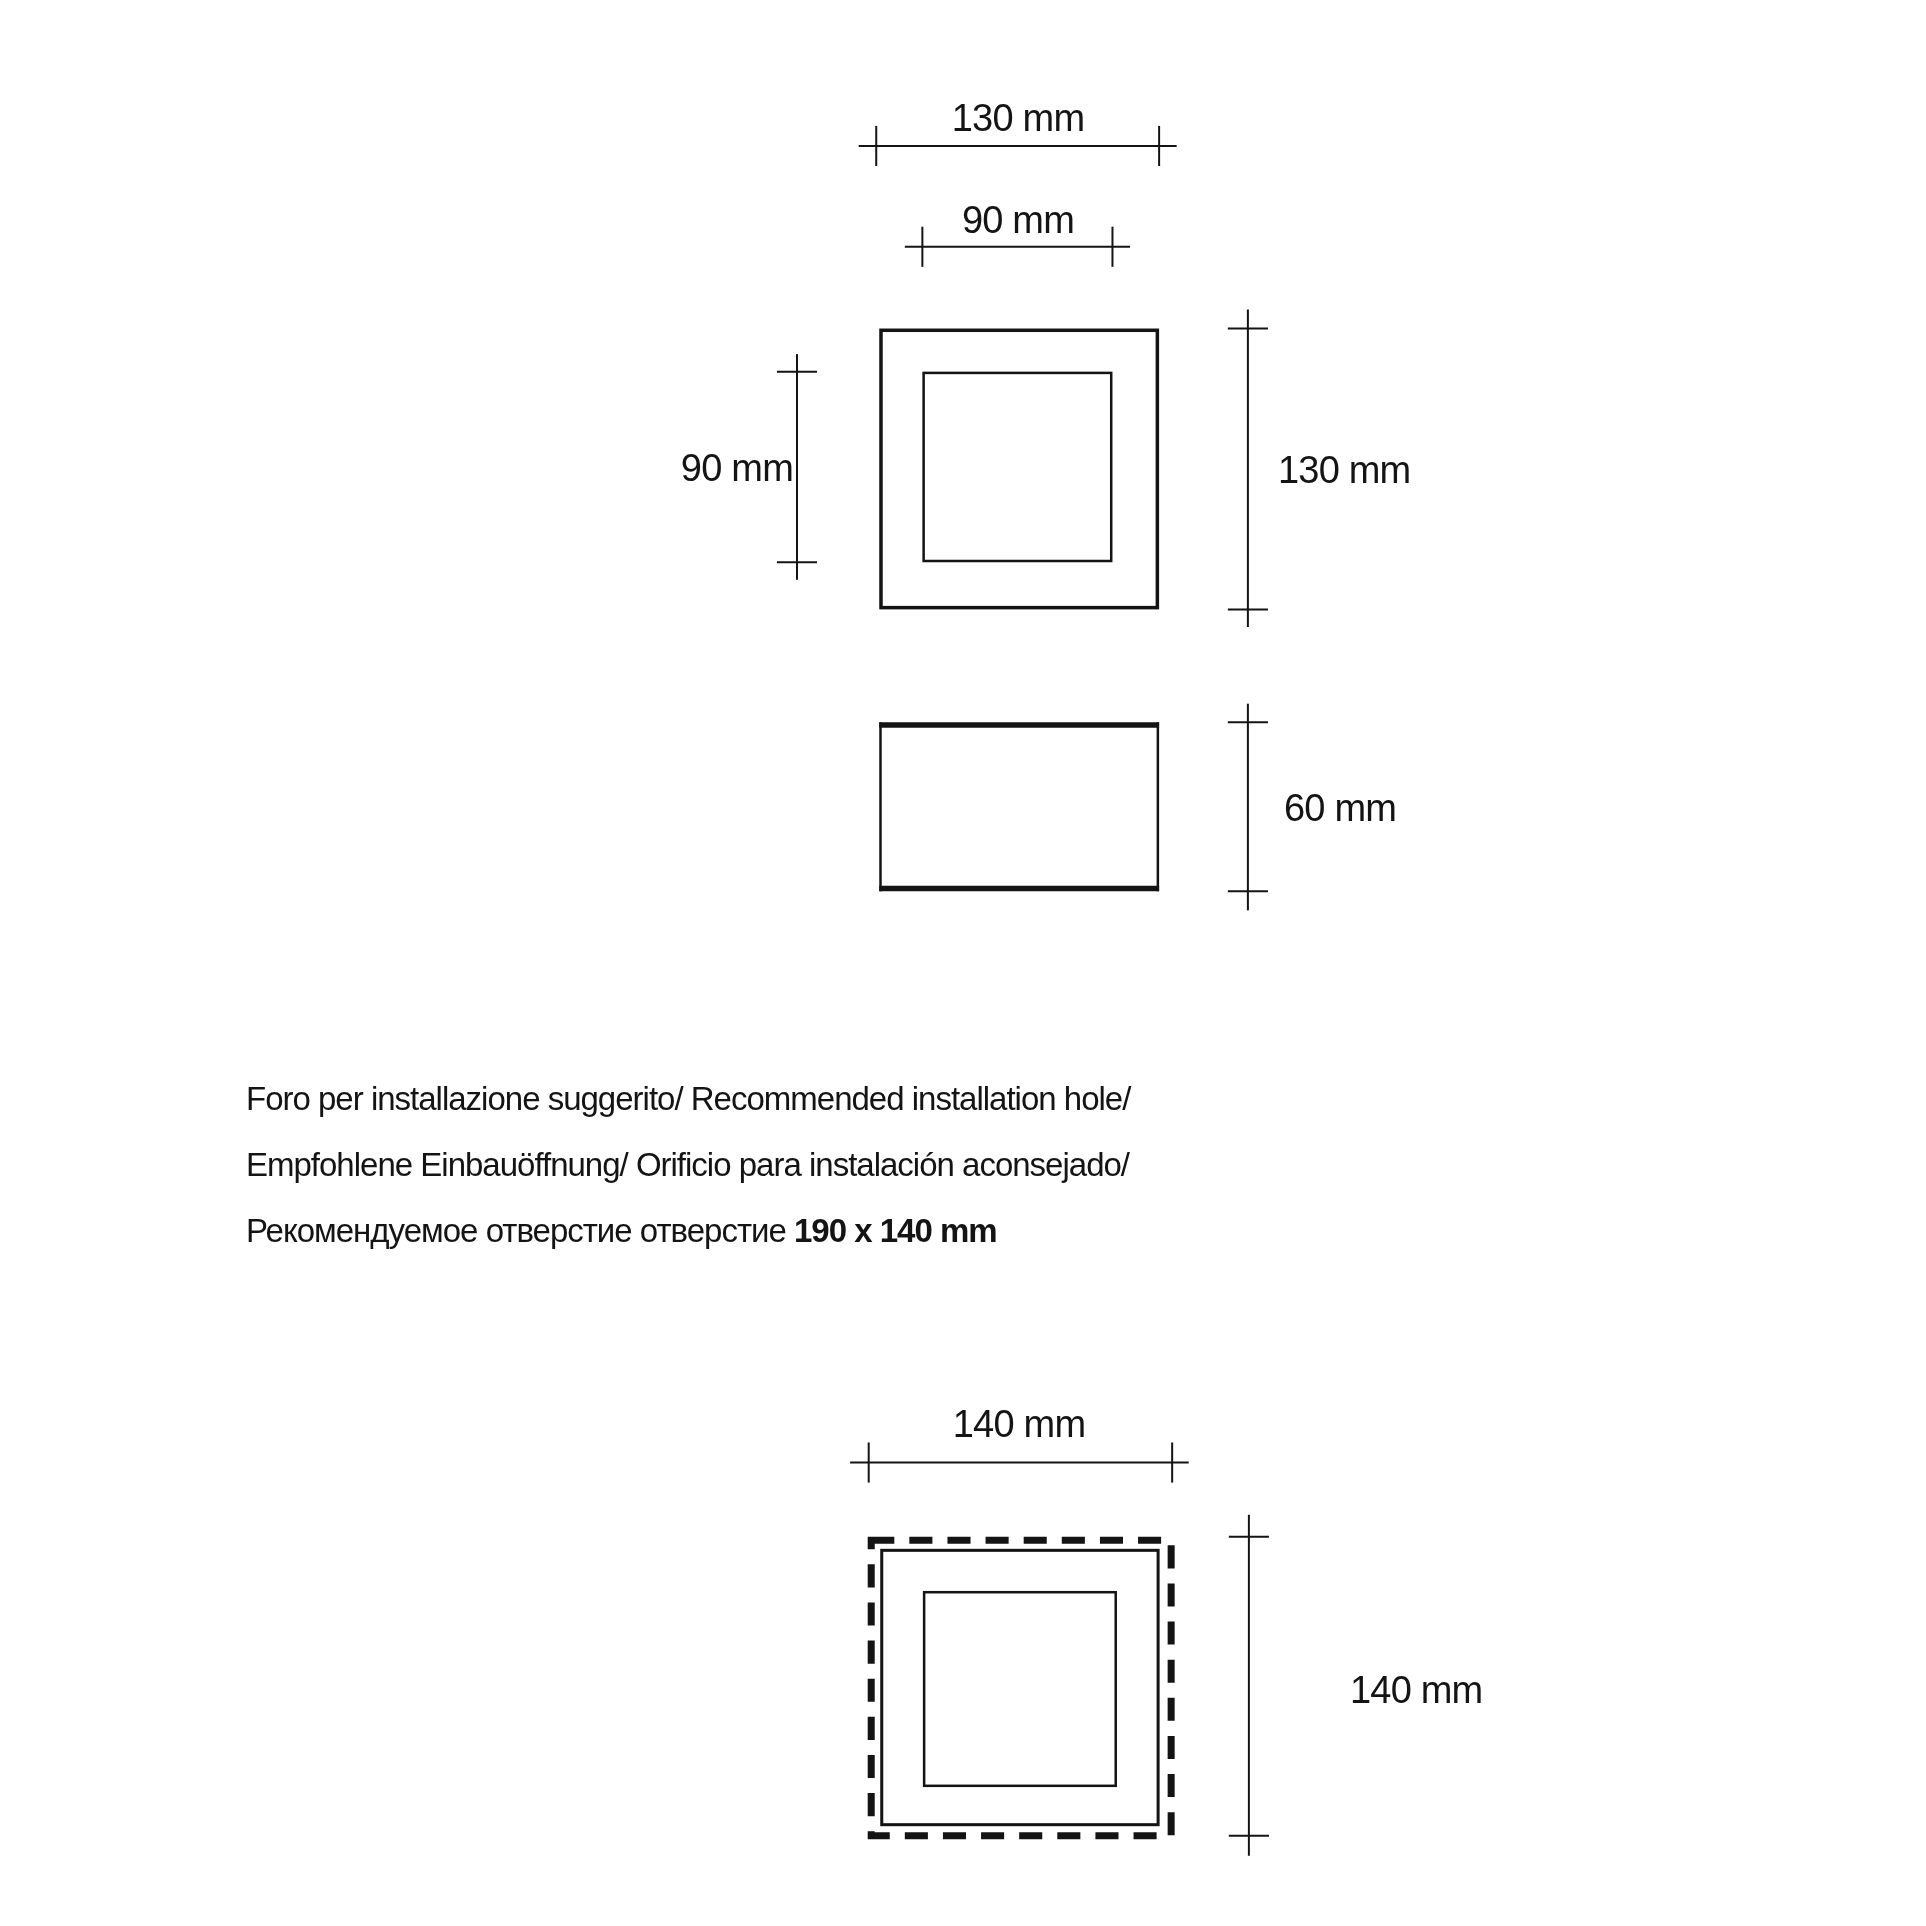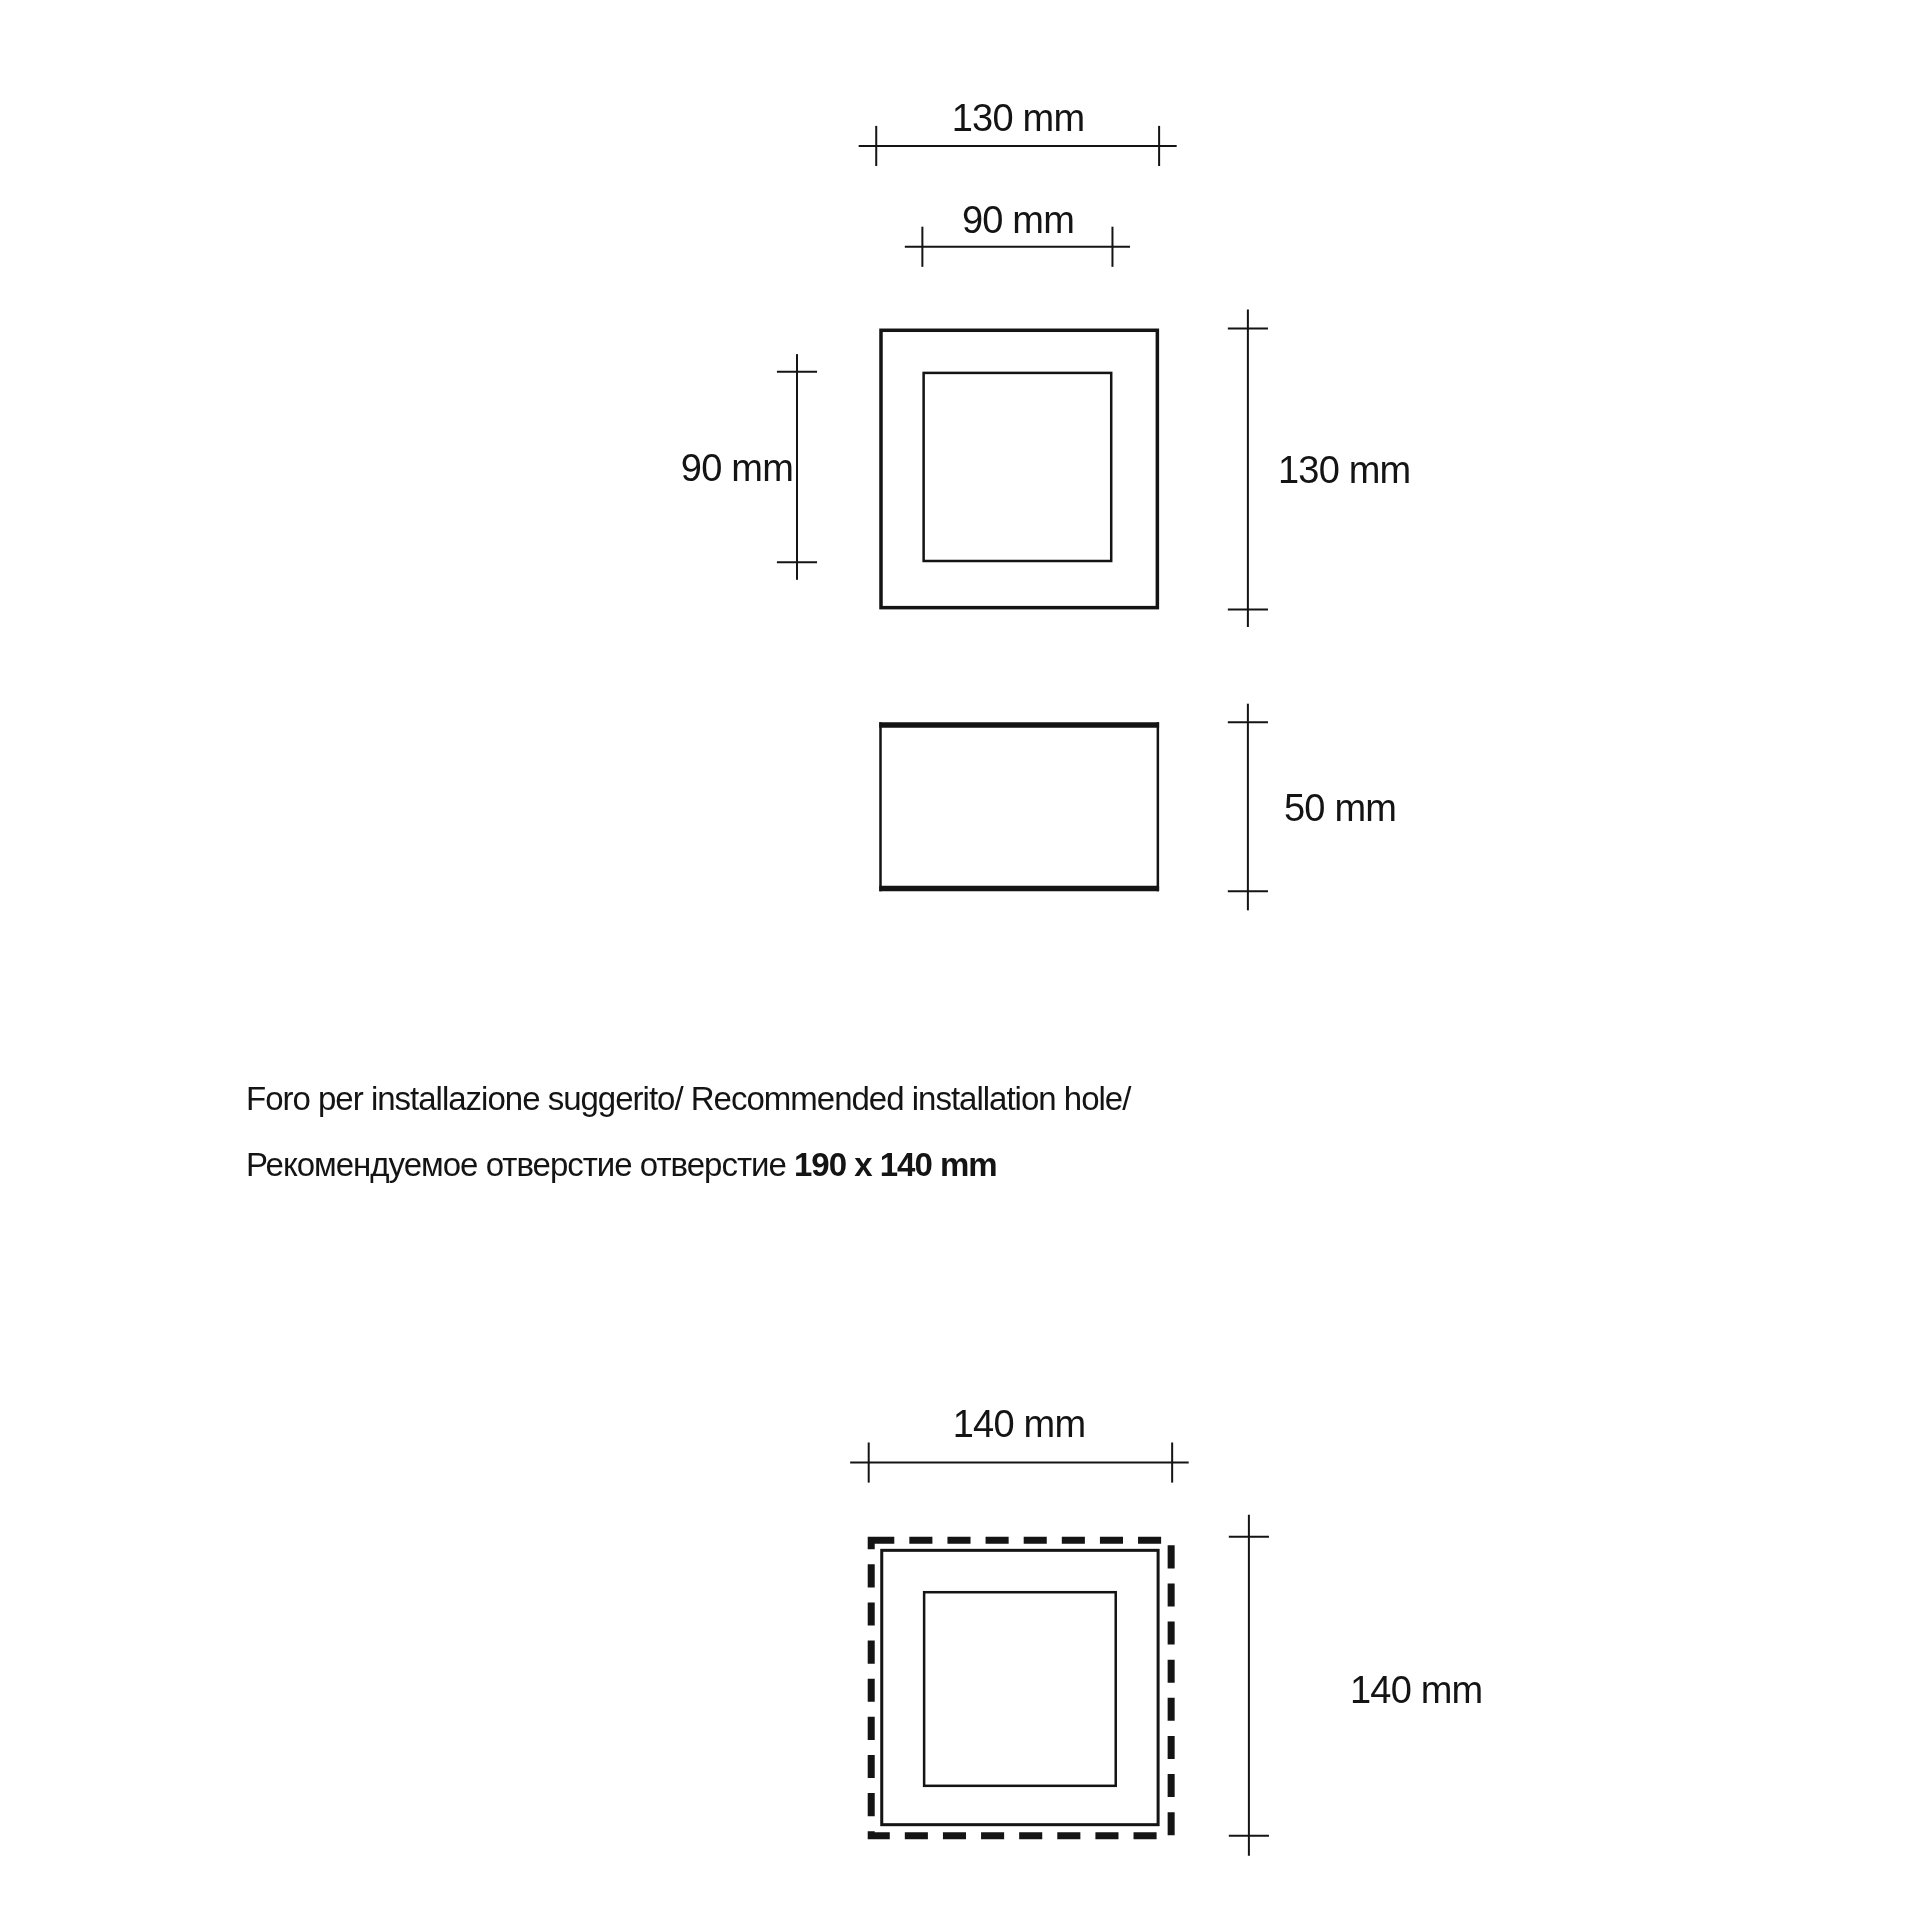--- a/index.html
+++ b/index.html
@@ -95,25 +95,26 @@
   </svg>
 
   <div class="dim-label center" style="left:1018px;top:98px">130 mm</div>
 
   <div class="dim-label center" style="left:1018px;top:200px">90 mm</div>
 
   <div class="dim-label" style="right:1164px;top:448px">90 mm</div>
 
   <div class="dim-label" style="left:1278px;top:450px">130 mm</div>
 
-  <div class="dim-label" style="left:1284px;top:788px">50 mm</div>
+  <div class="dim-label" style="left:1284px;top:788px">60 mm</div>
 
   <div class="dim-label center" style="left:1019px;top:1404px">140 mm</div>
 
   <div class="dim-label" style="left:1350px;top:1670px">140 mm</div>
 
   <div class="note">
     <div>Foro per installazione suggerito/ Recommended installation hole/</div>
+    <div>Empfohlene Einbauöffnung/ Orificio para instalación aconsejado/</div>
     <div><span>Рекомендуемое отверстие отверстие </span><b>190 x 140 mm</b></div>
   </div>
 
 </div>
 
 
 </body></html>

